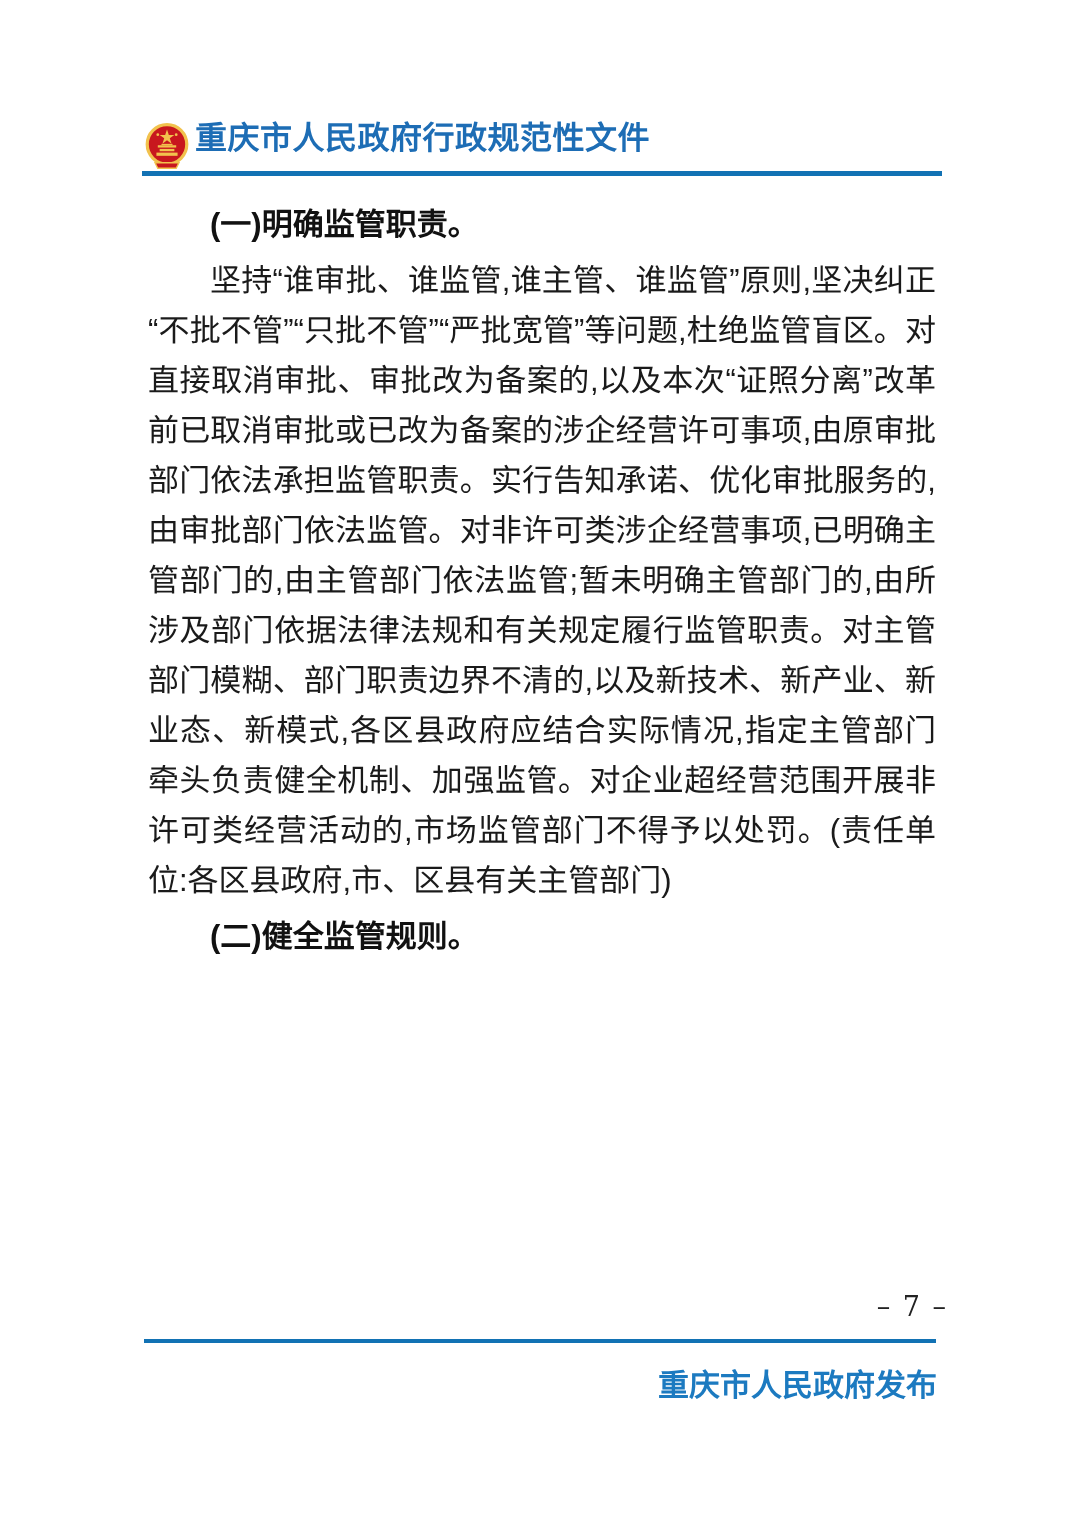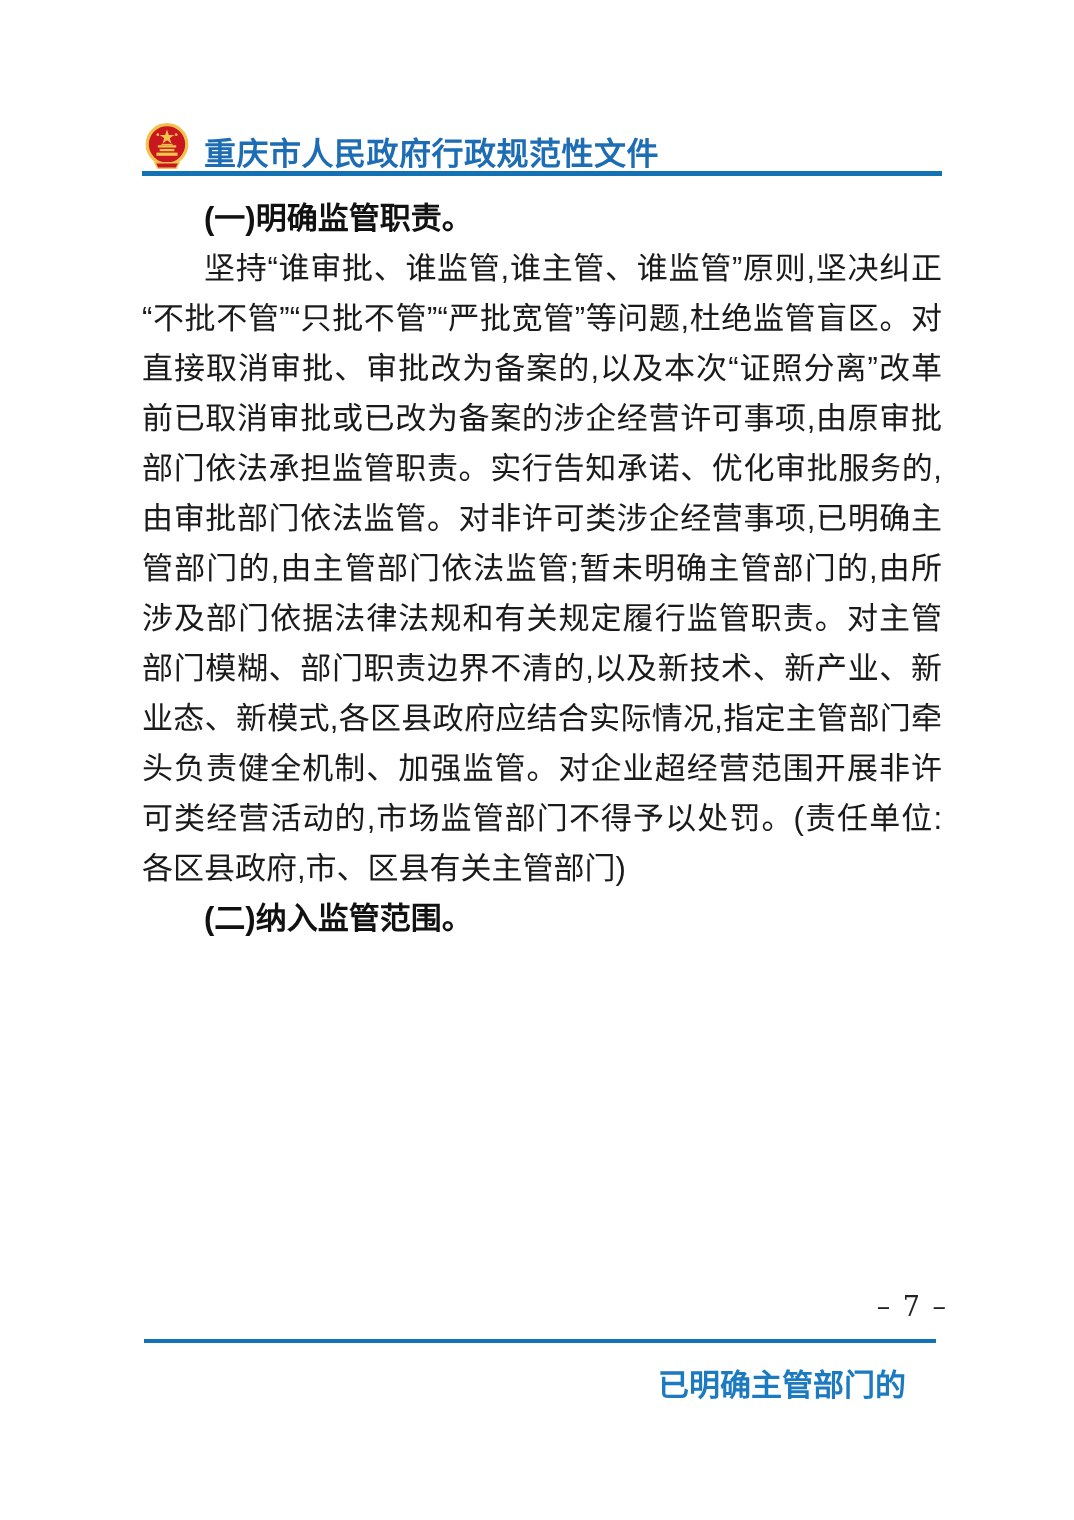--- a/index.html
+++ b/index.html
@@ -14,22 +14,22 @@
     background: #ffffff;
     overflow: hidden;
     font-family: "Liberation Sans", sans-serif;
   }
   
   .header-row {
     position: absolute;
     left: 144px;
     top: 122px;
     display: flex;
-    align-items: flex-end;
-    gap: 14px;
+    align-items: flex-start;
+    gap: 5px;
   }
   .emblem {
     width: 46px;
     height: 52px;
     flex: 0 0 auto;
   }
   .header-title {
     font-family: "Liberation Serif", serif;
     font-weight: bold;
     font-size: 32px;
@@ -52,21 +52,21 @@
     position: absolute;
     left: 142px;
     top: 194px;
     width: 800px;
     color: #1a1a1a;
     font-size: 31px;
     line-height: 50px;
     text-align: justify;
   }
   .doc-body p {
-    margin: 0;
+    margin: 6px;
     text-indent: 2em;
   }
   .doc-body p.heading {
     font-weight: bold;
     color: #111111;
   }
   
   .page-number {
     position: absolute;
     top: 1291px;
@@ -118,20 +118,20 @@
 
       <path d="M24 88 L76 88 L70 100 L30 100 Z" fill="#c8171e" stroke="#f2c24d" stroke-width="3"></path>
     </svg>
     <div class="header-title">重庆市人民政府行政规范性文件</div>
   </div>
   <div class="header-rule"></div>
 
   <div class="doc-body">
     <p class="heading">(一)明确监管职责。</p>
     <p class="body-para">坚持“谁审批、谁监管,谁主管、谁监管”原则,坚决纠正“不批不管”“只批不管”“严批宽管”等问题,杜绝监管盲区。对直接取消审批、审批改为备案的,以及本次“证照分离”改革前已取消审批或已改为备案的涉企经营许可事项,由原审批部门依法承担监管职责。实行告知承诺、优化审批服务的,由审批部门依法监管。对非许可类涉企经营事项,已明确主管部门的,由主管部门依法监管;暂未明确主管部门的,由所涉及部门依据法律法规和有关规定履行监管职责。对主管部门模糊、部门职责边界不清的,以及新技术、新产业、新业态、新模式,各区县政府应结合实际情况,指定主管部门牵头负责健全机制、加强监管。对企业超经营范围开展非许可类经营活动的,市场监管部门不得予以处罚。(责任单位:各区县政府,市、区县有关主管部门)</p>
-    <p class="heading">(二)纳入监管范围。</p>
+    <p class="heading">(二)健全监管规则。</p>
   </div>
 
   <div class="page-number">– 7 –</div>
   <div class="footer-rule"></div>
-  <div class="publisher">已明确主管部门的</div>
+  <div class="publisher">重庆市人民政府发布</div>
 
 </div>
 
 </body></html>

